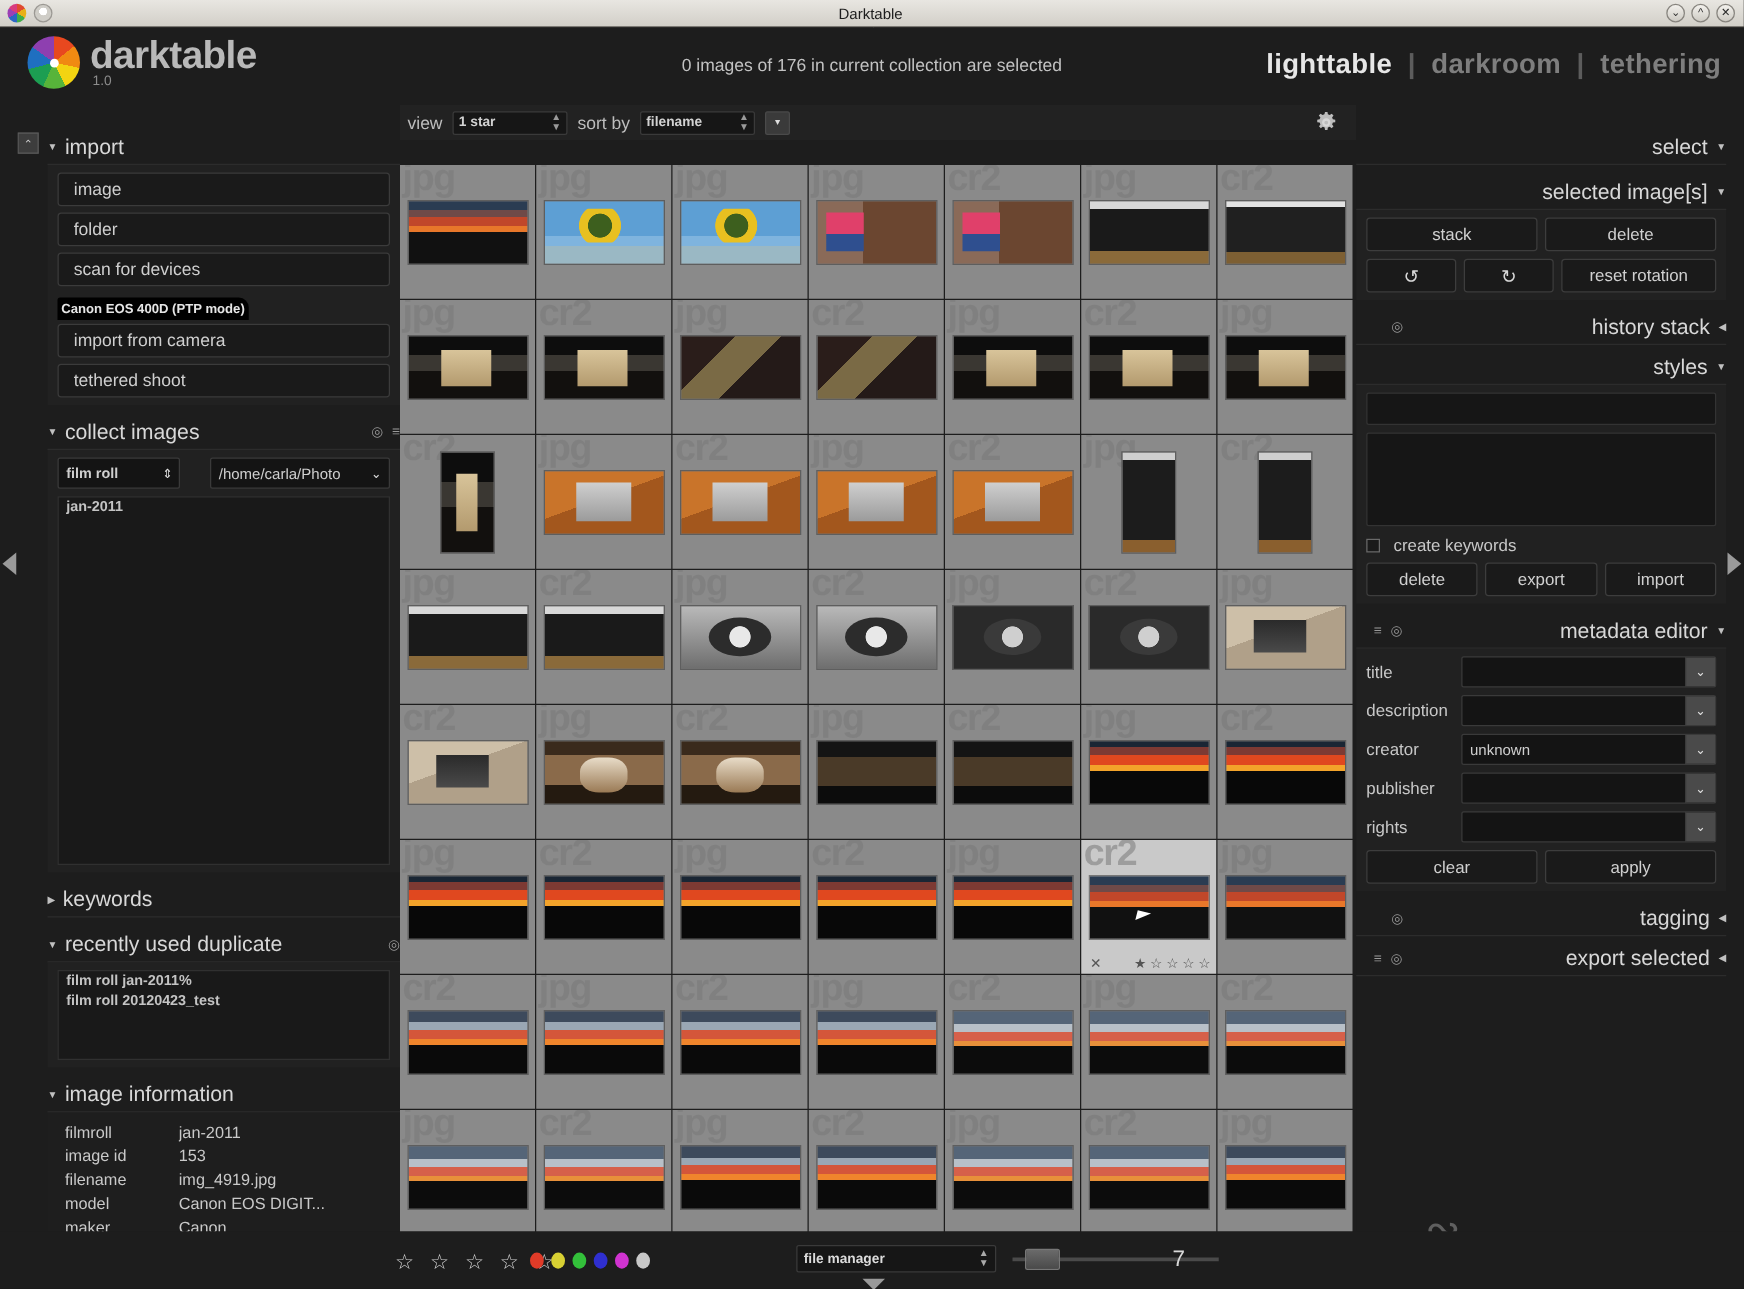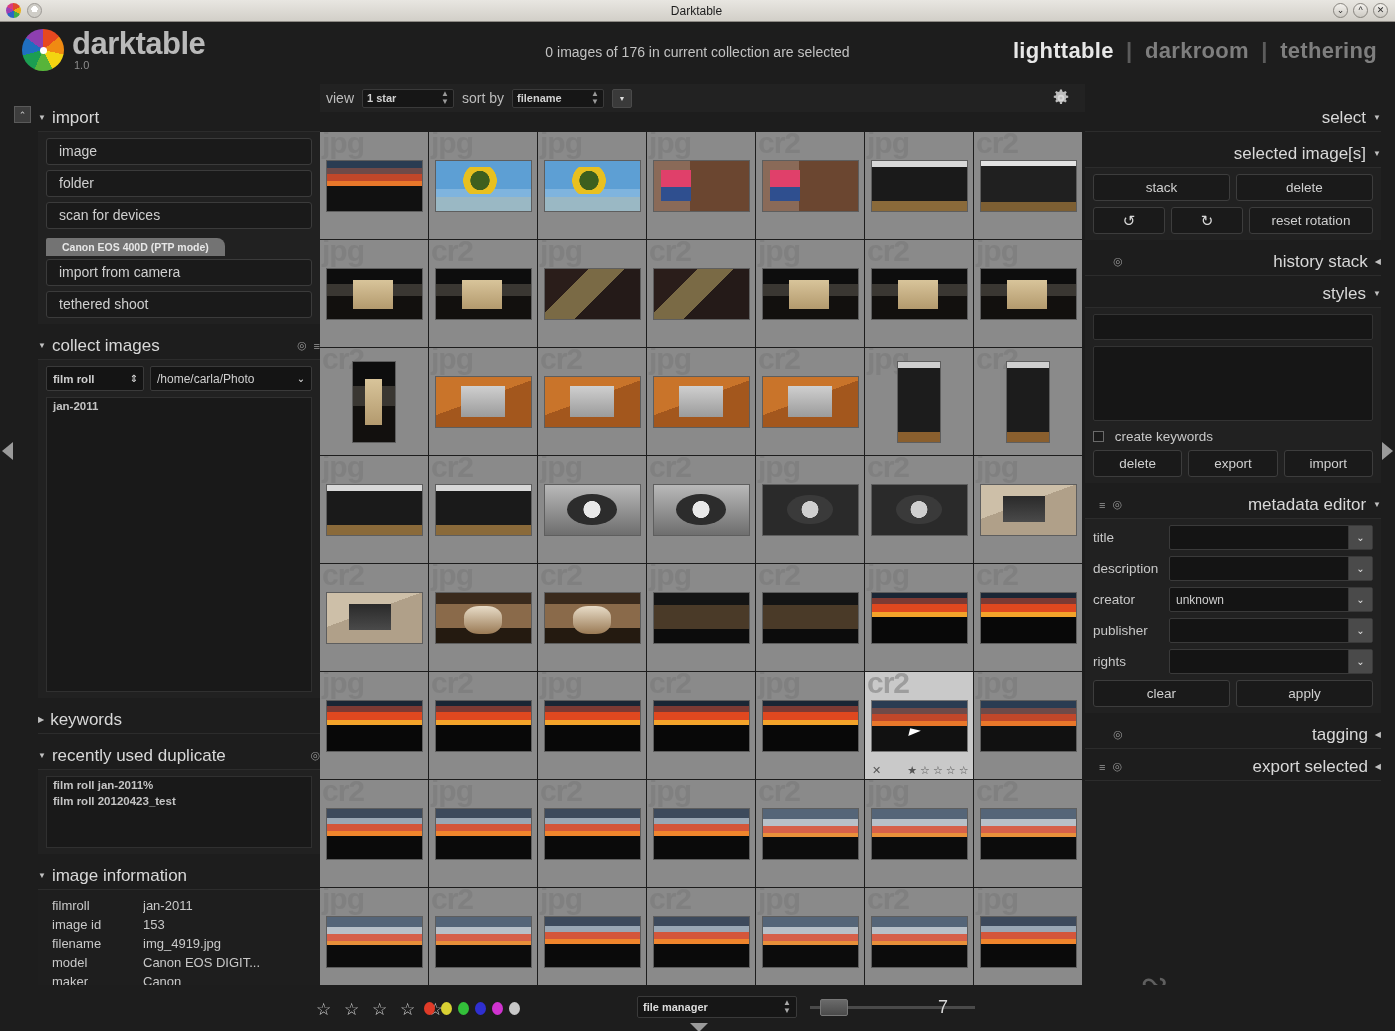--- a/index.html
+++ b/index.html
@@ -65,22 +65,22 @@
   #left{ position:absolute; left:14px; top:82px; width:306px; height:900px; overflow:hidden;}
   #right{ position:absolute; left:1085px; top:82px; width:296px; height:900px; }
 
   .mod-head{ height:28px; display:flex; align-items:center; color:#d8d8d8;
      font-size:17px; border-bottom:1px solid #2c2c2c; }
   .mod-head .tri{ font-size:8px; margin-right:6px; color:#c0c0c0; }
   .mod-body{ background:#212121; padding:6px 8px; }
   .lbtn{ display:block; width:100%; height:27px; line-height:25px; background:#1a1a1a;
      border:1px solid #3b3b3b; border-radius:3px; color:#cfcfcf; font-size:14px;
      padding-left:12px; margin-bottom:5px; text-align:left; }
-  .cam-tab{ background:#737373; color:#e6e6e6; font-size:10.5px; font-weight:bold;
-     padding:3px 16px; display:inline-block; border-radius:2px 8px 0 0; margin:4px 0 3px 0; }
+  .cam-tab{ background:#000000; color:#e6e6e6; font-size:10.5px; font-weight:bold;
+     padding:3px 3px; display:inline-block; border-radius:2px 8px 0 0; margin:4px 0 3px 0; }
 
   .hdr-icons{ margin-left:auto; display:flex; gap:7px; align-items:center; font-size:11px; color:#9a9a9a;}
   .selbtn{ flex:1; height:27px; background:#1a1a1a; border:1px solid #3d3d3d; border-radius:3px;
      color:#d0d0d0; font-size:13.5px; display:flex; align-items:center; justify-content:center; }
   .halfrow{ display:flex; gap:6px; margin-bottom:6px; }
 
   .selectbox{ background:#141414; border:1px solid #3a3a3a; border-radius:2px; height:25px;
      display:flex; align-items:center; color:#cfcfcf; font-size:12px; padding-left:6px; }
   .selarrow{ width:24px; height:23px; margin-left:auto; background:#4a4a4a; border-left:1px solid #3a3a3a;
      display:flex; align-items:center; justify-content:center; font-size:10px; color:#e0e0e0; }
@@ -265,21 +265,21 @@
 
       <div class="mod-head" style="margin-top:8px;">
         <span class="tri">▼</span>
         <span>collect images</span>
         <span class="hdr-icons">
           <span>◎</span>
           <span>≡</span>
         </span>
       </div>
       <div class="mod-body">
-        <div style="display:flex; gap:6px;">
+        <div style="display:flex; gap:24px;">
           <div class="selectbox" style="width:98px;">
             <span style="font-weight:bold;font-size:11.5px;">film roll</span>
             <span class="selarrow" style="background:none;border:none;width:18px;">⇕</span>
           </div>
           <div class="selectbox" style="flex:1;">
             <span>/home/carla/Photo</span>
             <span class="selarrow" style="background:none;border:none;width:20px;">⌄</span>
           </div>
         </div>
         <div class="listbox" style="height:295px; margin-top:6px;">

